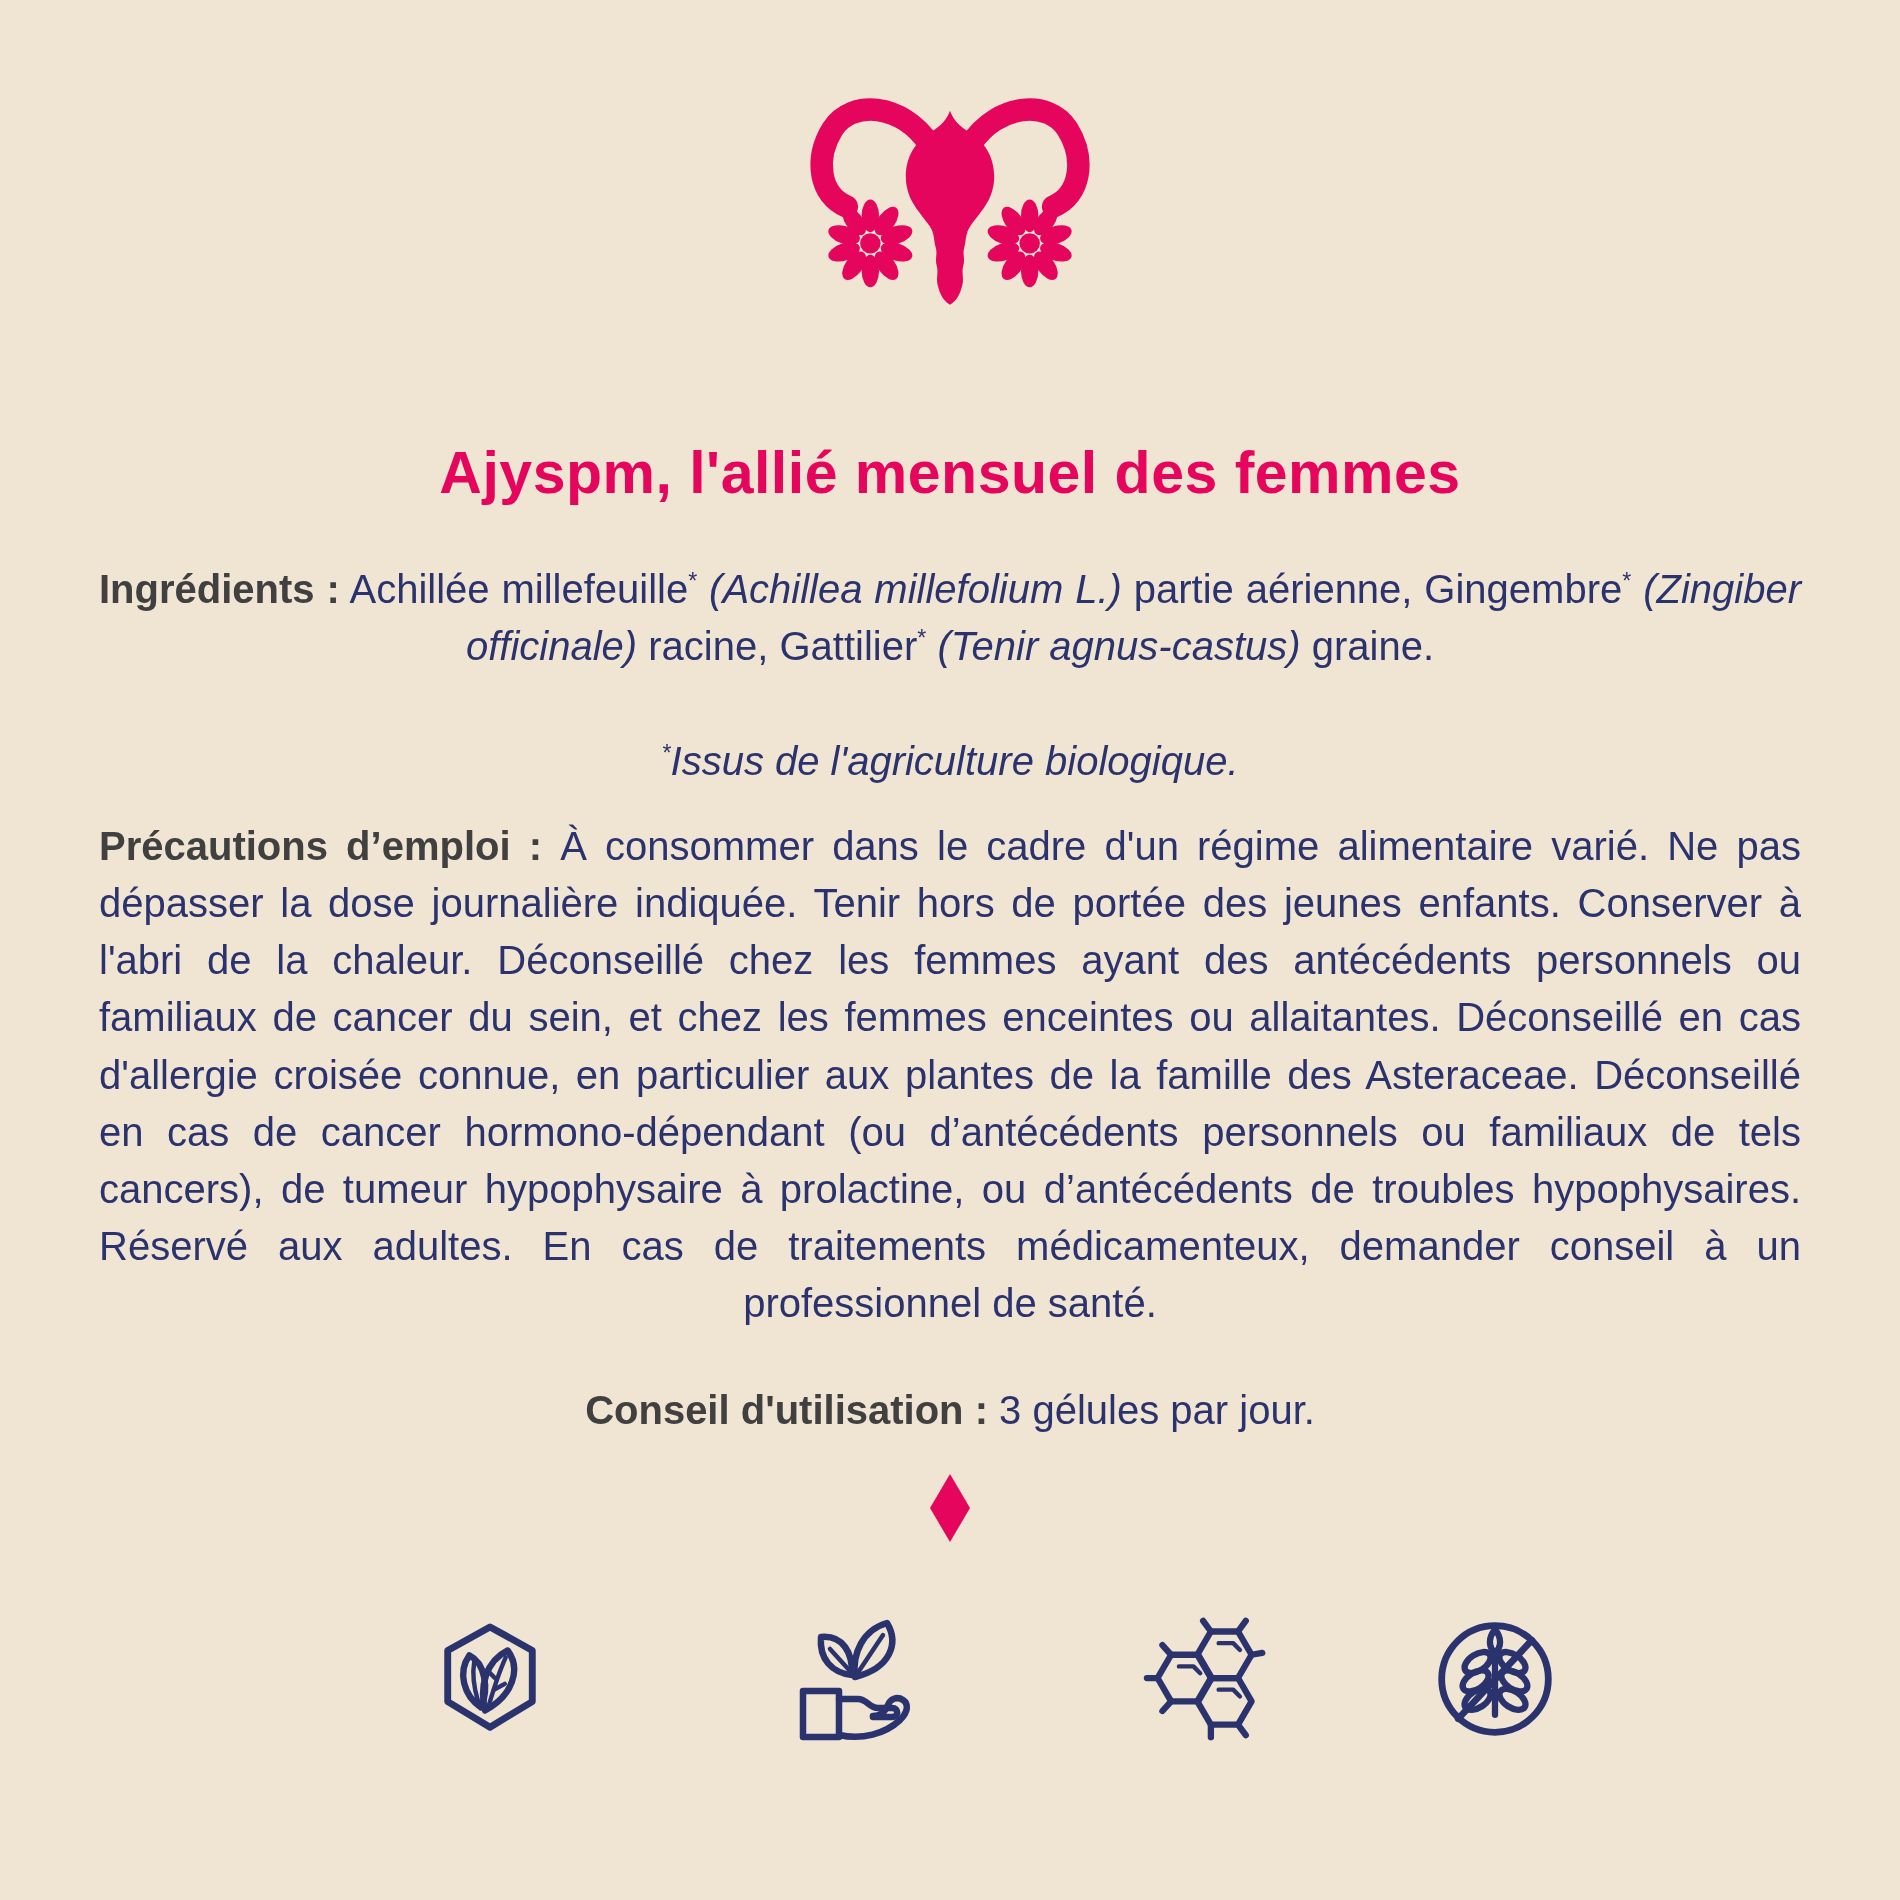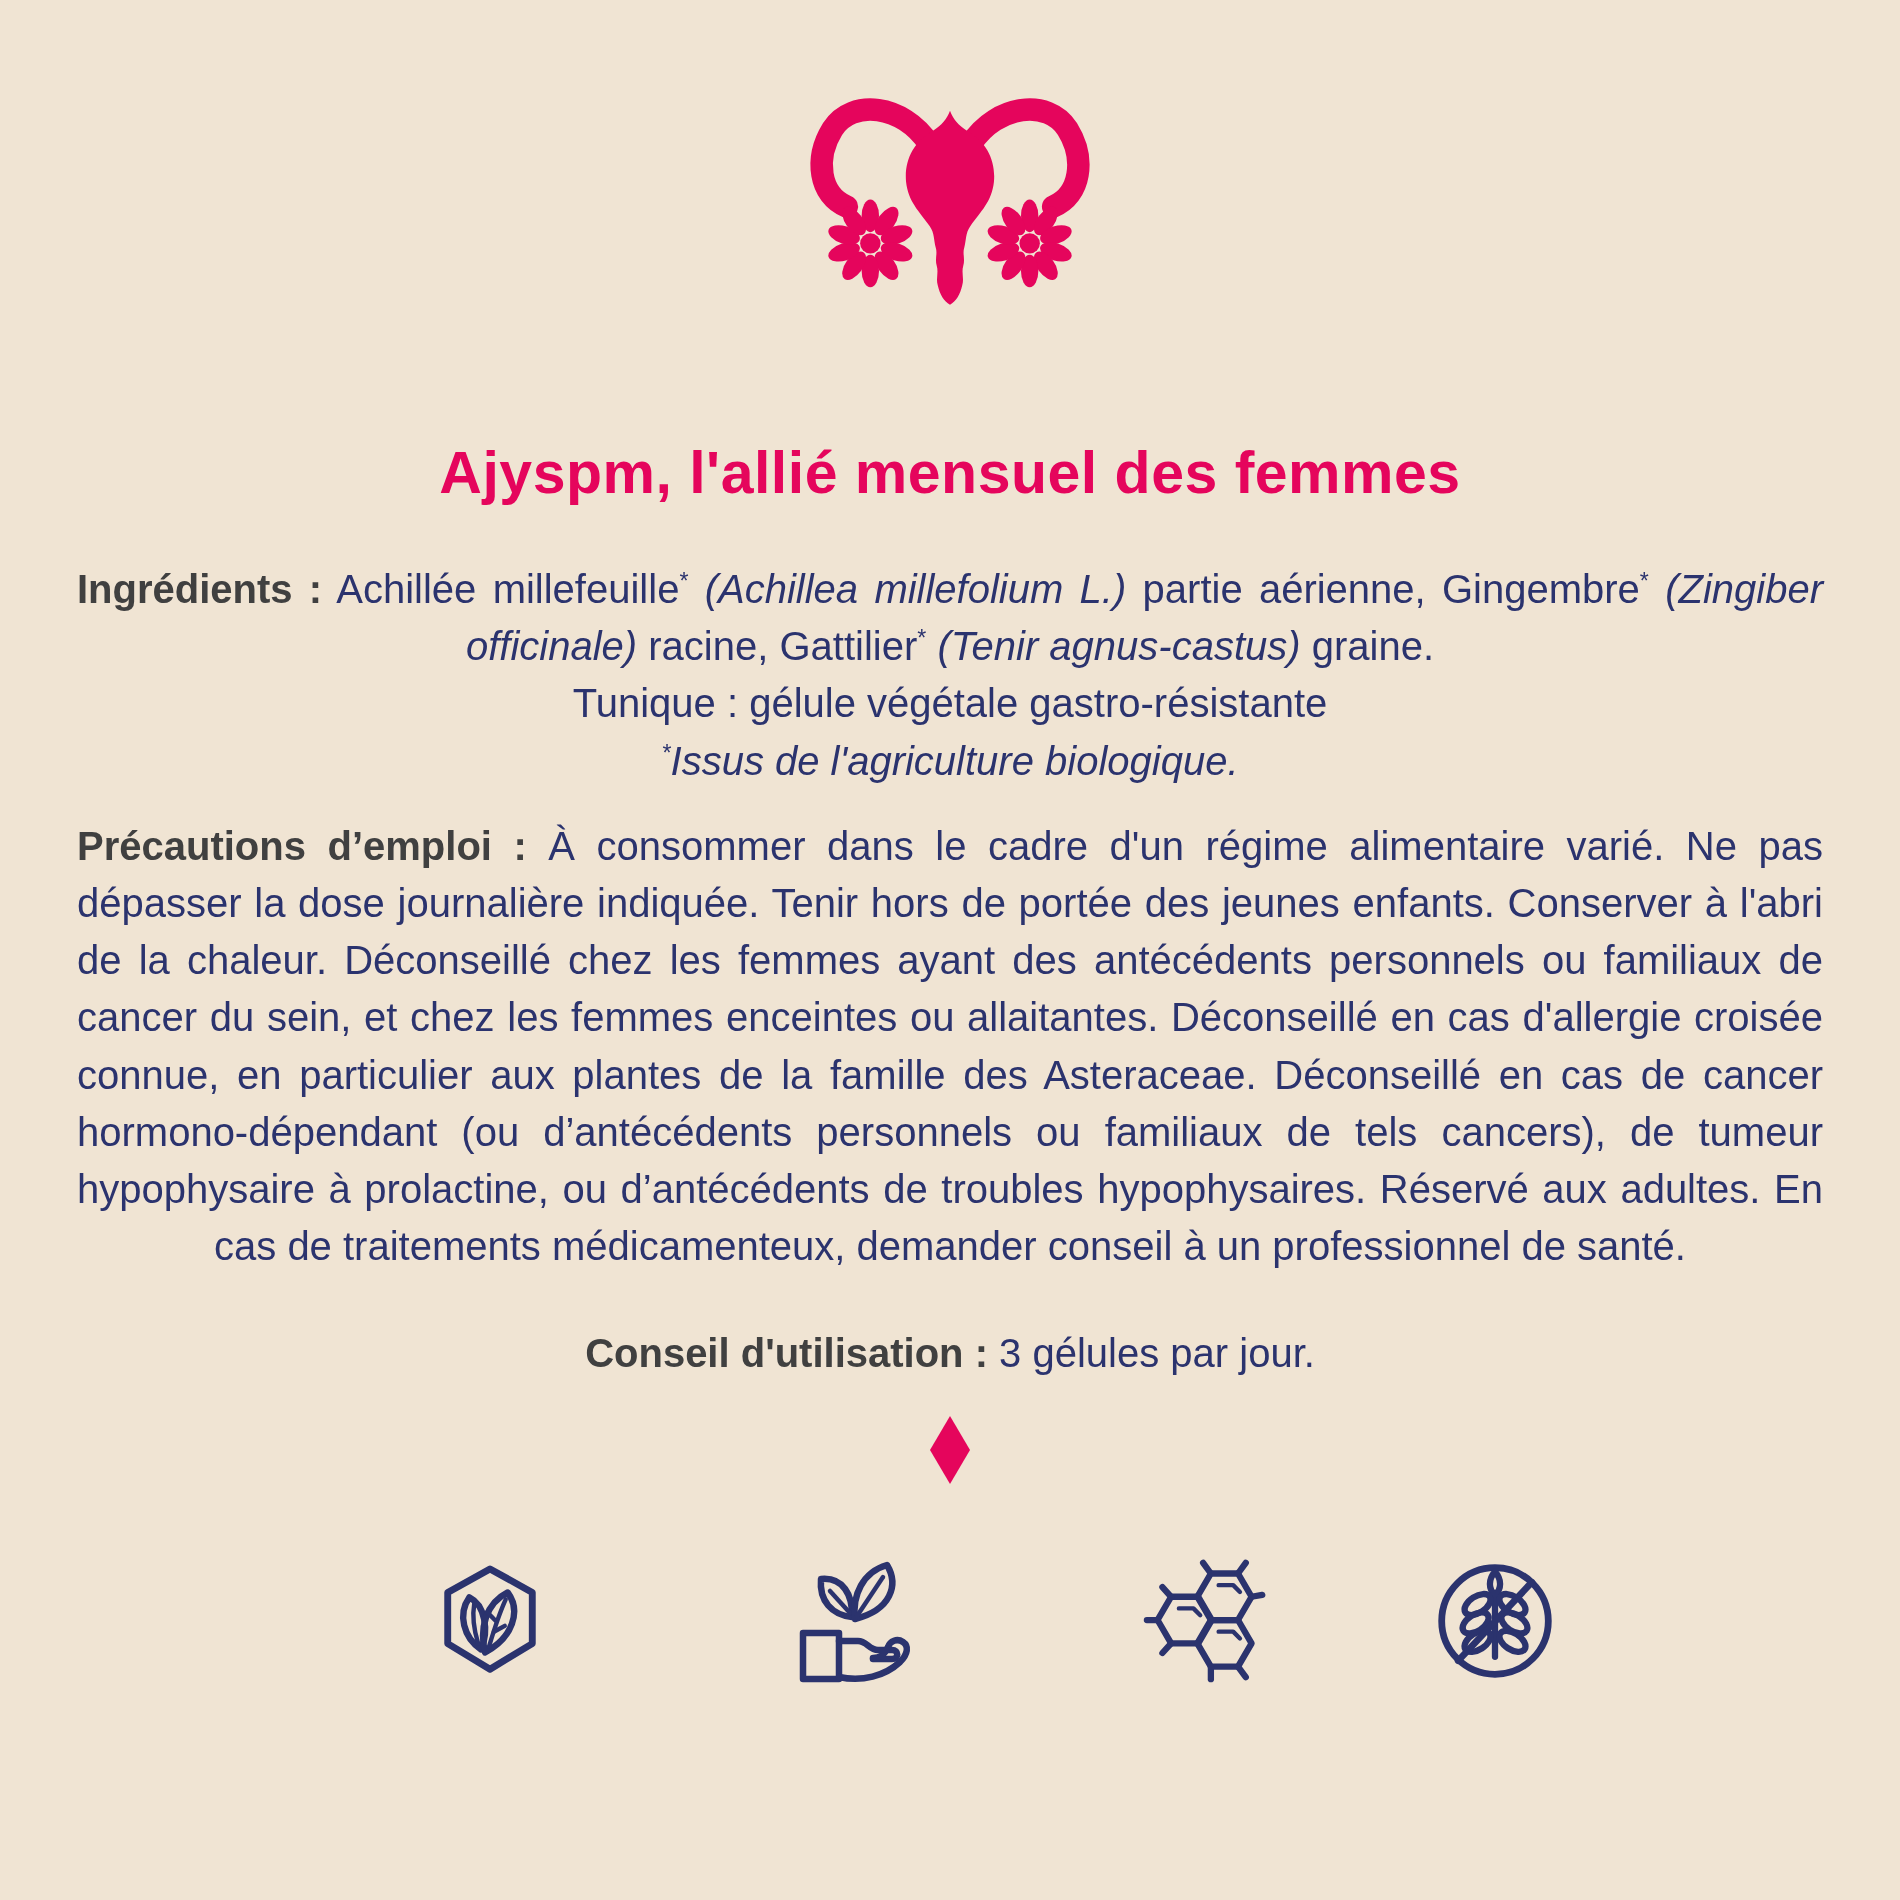--- a/index.html
+++ b/index.html
@@ -4,21 +4,21 @@
 <style>
   html, body { margin: 0; padding: 0; }
   body {
     width: 1900px;
     height: 1900px;
     background: #F0E4D3;
     font-family: "Liberation Sans", sans-serif;
     color: #2B336E;
     overflow: hidden;
   }
-  .content { padding: 0 77px; }
+  .content { padding: 0 99px; }
 
   .uterus-wrap { text-align: center; margin-top: 84px; }
 
   h1.title {
     margin: 118px 0 0 0;
     text-align: center;
     font-size: 59px;
     font-weight: 700;
     color: #E5055C;
     letter-spacing: 0.5px;
@@ -102,21 +102,20 @@
         <path d="M141,14 C138,22 133,28 124,34 C105,45 96,63 98,84 C100,103 111,113 121,127 C126,134 125,141 127,148 C129,154 126,159 128,166 C130,173 127,178 129,185 C131,194 135,201 141,204 C147,201 151,194 153,185 C155,178 152,173 154,166 C156,159 153,154 155,148 C157,141 156,134 161,127 C171,113 182,103 184,84 C186,63 177,45 158,34 C149,28 144,22 141,14 Z"></path>
       </g>
     </svg>
   </div>
 
   <h1 class="title">Ajyspm, l'allié mensuel des femmes</h1>
 
   <p class="para first">
     <span class="lbl">Ingrédients :</span><span> Achillée millefeuille</span><sup>*</sup><i> (Achillea millefolium L.)</i><span> partie aérienne, Gingembre</span><sup>*</sup><i> (Zingiber officinale)</i><span> racine, Gattilier</span><sup>*</sup><i> (Tenir agnus-castus)</i><span> graine.</span>
     <br>
-    <span>Tunique : gélule végétale gastro-résistante</span>
     <br>
     <i><sup>*</sup><span>Issus de l'agriculture biologique.</span></i>
   </p>
 
 
   <p class="para">
     <span class="lbl">Précautions d’emploi :</span><span> À consommer dans le cadre d'un régime alimentaire varié. Ne pas dépasser la dose journalière indiquée. Tenir hors de portée des jeunes enfants. Conserver à l'abri de la chaleur. Déconseillé chez les femmes ayant des antécédents personnels ou familiaux de cancer du sein, et chez les femmes enceintes ou allaitantes. Déconseillé en cas d'allergie croisée connue, en particulier aux plantes de la famille des Asteraceae. Déconseillé en cas de cancer hormono-dépendant (ou d’antécédents personnels ou familiaux de tels cancers), de tumeur hypophysaire à prolactine, ou d’antécédents de troubles hypophysaires. Réservé aux adultes. En cas de traitements médicamenteux, demander conseil à un professionnel de santé.</span>
   </p>
 
   <p class="para conseil">

